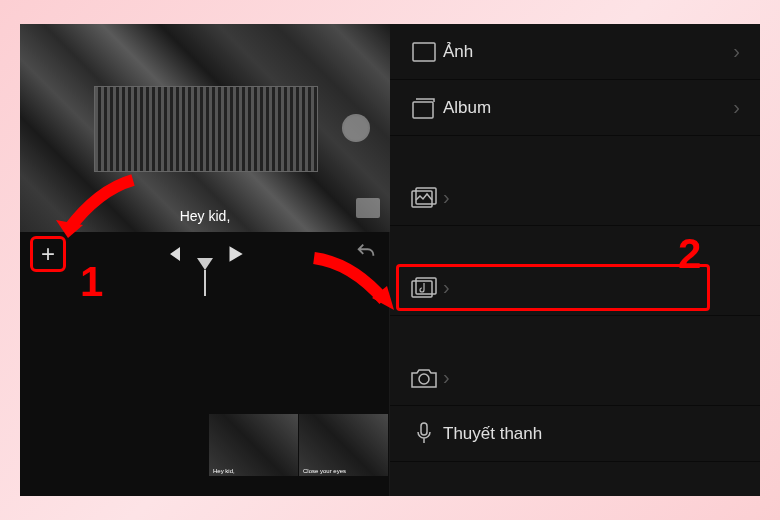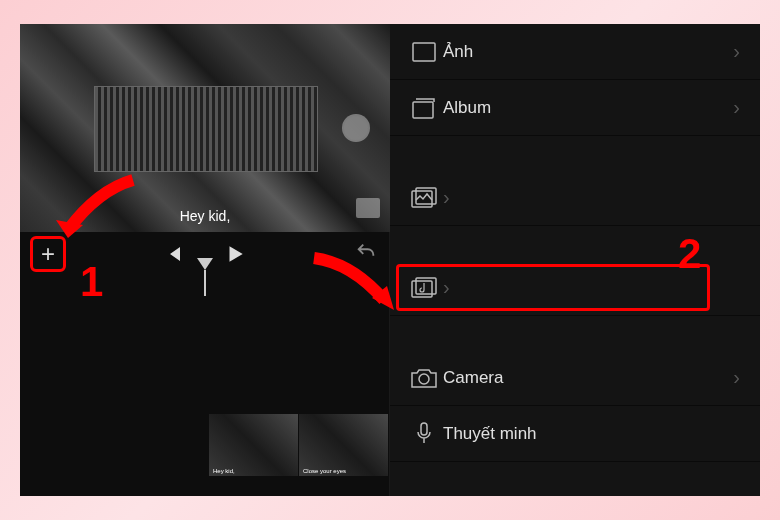--- a/index.html
+++ b/index.html
@@ -357,32 +357,31 @@
       <span class="chevron">›</span>
     </div>
 
     <div class="menu-item section-gap">
       <div class="menu-icon">
         <svg width="26" height="20" viewBox="0 0 26 20">
             <path d="M1 5h5l2-3h10l2 3h5v14H1z"></path>
             <circle cx="13" cy="11" r="5"></circle>
           </svg>
       </div>
-      <span class="menu-label">Camera</span>
       <span class="chevron">›</span>
     </div>
 
     <div class="menu-item">
       <div class="menu-icon">
         <svg width="16" height="24" viewBox="0 0 16 24">
             <rect x="5" y="1" width="6" height="12" rx="3"></rect>
             <path d="M2 10a6 6 0 0012 0M8 16v5"></path>
           </svg>
       </div>
-      <span class="menu-label">Thuyết minh</span>
+      <span class="menu-label">Thuyết thanh</span>
     </div>
   </div>
 
   <div class="arrow-1">
     <svg width="100" height="90" viewBox="0 0 100 90">
       <path d="M85 10 Q 50 20 20 60" stroke="#ff0000" stroke-width="12" fill="none"></path>
       <path d="M8 50 L20 68 L35 55 Z" fill="#ff0000"></path>
     </svg>
   </div>
   <div class="annotation num-1">1</div>

